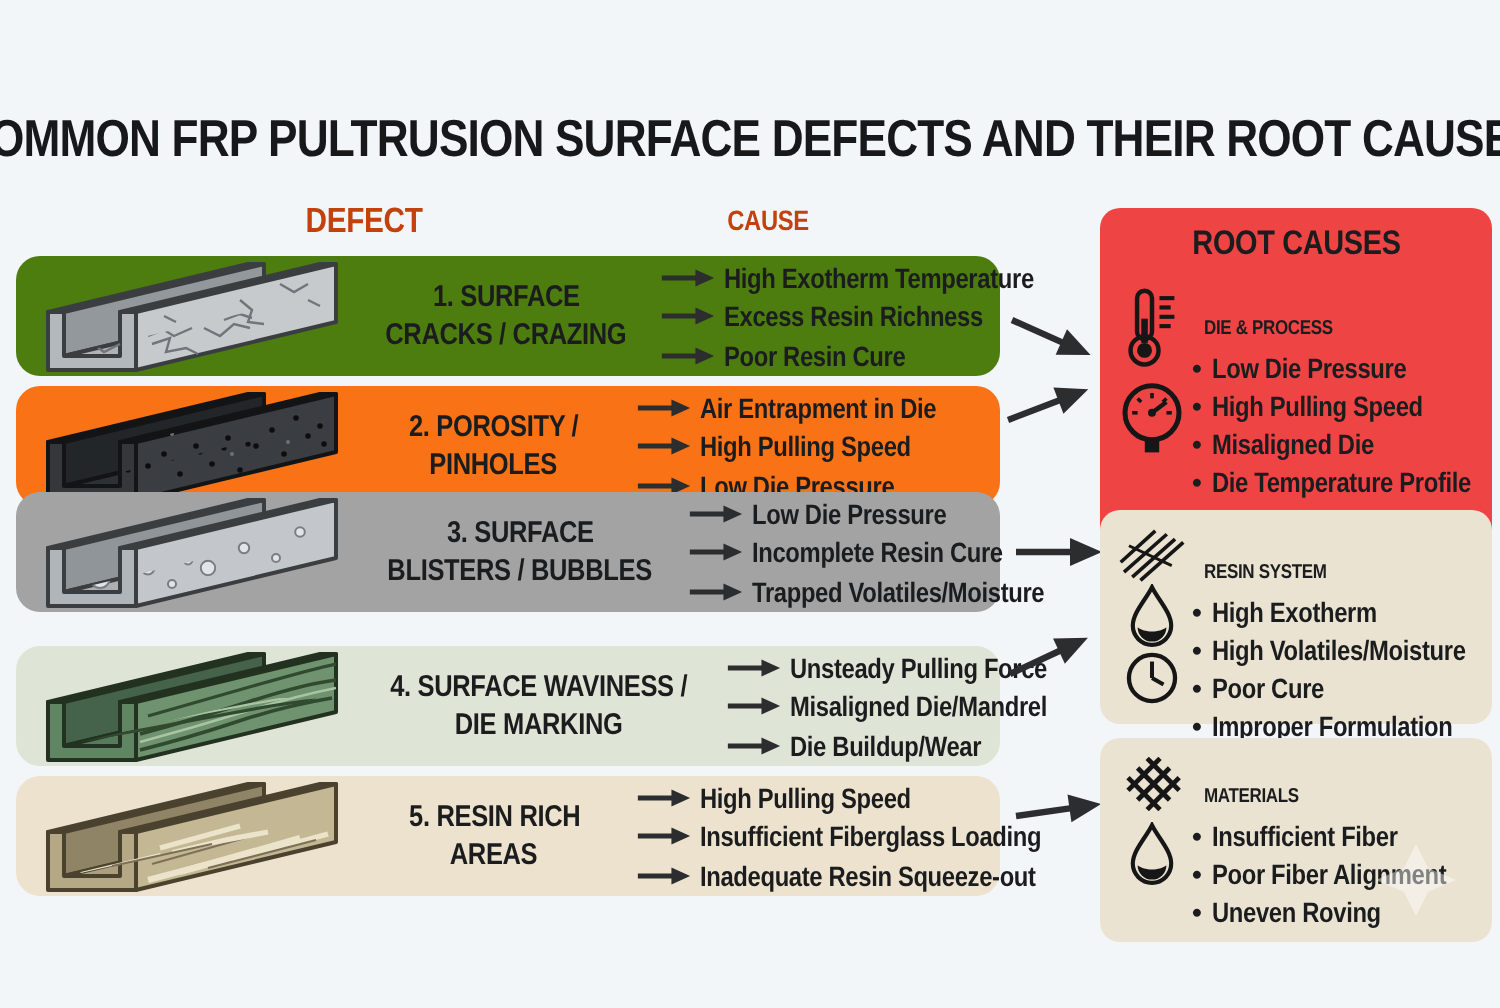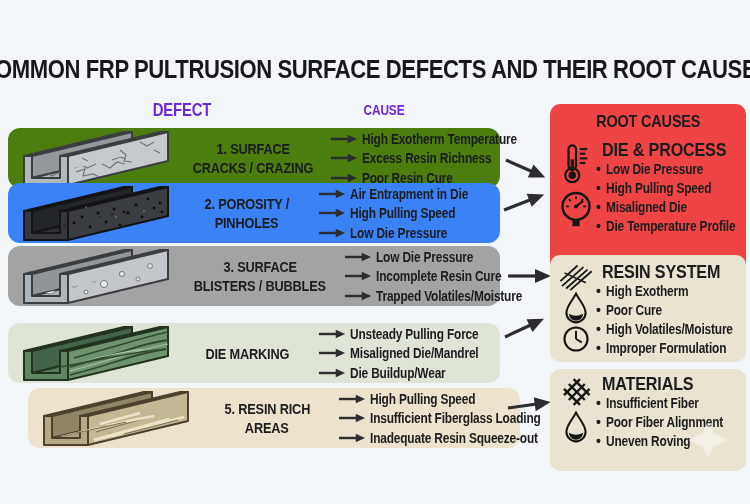--- a/index.html
+++ b/index.html
@@ -6,39 +6,39 @@
   body{font-family:"Liberation Sans",sans-serif;color:#1b1c1e;}
   .stage{position:relative;width:750px;height:504px;background:#f3f6f8;overflow:hidden;}
 
   
   .cond{display:inline-block;white-space:nowrap;transform:scaleX(0.85);transform-origin:0 50%;letter-spacing:-0.2px;}
   .condc{display:inline-block;white-space:nowrap;transform:scaleX(0.85);transform-origin:50% 50%;letter-spacing:-0.2px;}
 
   .title{position:absolute;top:54px;left:50%;margin:0;font-size:26px;line-height:30px;font-weight:700;
          white-space:nowrap;transform:translateX(-50%) scaleX(0.85);letter-spacing:-0.5px;color:#17181a;}
 
-  .col-head{position:absolute;top:100px;font-size:17.5px;font-weight:700;color:#6d28d9;}
+  .col-head{position:absolute;top:100px;font-size:17.5px;font-weight:700;color:#c2410c;}
   .col-head.defect{left:182px;transform:translateX(-50%);}
   .col-head.cause{left:384px;transform:translateX(-50%);justify-content:flex-end;}
 
   
   .row{position:absolute;left:8px;width:492px;height:60px;border-radius:12px;display:flex;align-items:center;}
   .row .chan{flex:0 0 172px;margin-left:2px;}
   .row .dlabel{flex:0 0 130px;text-align:center;font-size:15px;line-height:19px;font-weight:700;}
   .row .causes{flex:1;padding-left:6px;text-align:right;}
   .cause{display:flex;align-items:center;height:19.5px;font-size:14px;font-weight:700;}
   .cause .carrow{flex:0 0 28px;margin-right:4px;}
 
   
   .rc-box{position:absolute;left:550px;width:196px;background:#ebe3d2;border-radius:10px;box-sizing:border-box;}
   .rc-title{text-align:center;padding-top:8px;font-size:17px;font-weight:700;}
   .group{display:flex;padding:4px 4px 0 6px;}
   .gicons{flex:0 0 40px;display:flex;flex-direction:column;align-items:center;justify-content:space-around;color:#161616;}
   .gbody{flex:1;min-width:0;}
-  .gtitle{font-size:19px;line-height:20px;font-weight:700;padding-left:6px;}
+  .gtitle{font-size:10px;line-height:20px;font-weight:700;padding-left:6px;margin-top:15px;}
   .gitem{font-size:14px;line-height:19px;font-weight:700;white-space:nowrap;}
   .gitem::before{content:"\2022";margin:0 5px 0 0;}
 
   .conn{position:absolute;color:#2c2d2e;}
   .carrow,.conn{display:block;}
 
   svg line, svg path.ln{stroke:currentColor;}
 
   .watermark{position:absolute;left:686px;top:420px;opacity:0.45;}
 </style>
@@ -108,21 +108,21 @@
       <div class="cause">
         <svg class="carrow" width="28" height="12" viewBox="0 0 30 12" style="color:#2c2d2e">
             <line x1="1" y1="6" x2="20" y2="6" stroke-width="2.6"></line>
             <polygon points="19,1.5 29,6 19,10.5" fill="currentColor"></polygon>
           </svg>
         <span class="cond">Poor Resin Cure</span>
         </div>
     </div>
   </div>
 
-  <div class="row" style="top: 183px; background: #3b82f6; --top: #5d6064; --side: #3a3d41; --inner: #2e3134; --front: #35383b; --dark: #232629; --outline: #121416; --detail: #0c0d0e; --detail2: #6e7277;">
+  <div class="row" style="top: 193px; background: #f97316; --top: #5d6064; --side: #3a3d41; --inner: #2e3134; --front: #35383b; --dark: #232629; --outline: #121416; --detail: #0c0d0e; --detail2: #6e7277;">
     <svg class="chan" width="172" height="60" viewBox="0 0 160 60">
       <defs>
         <clipPath id="r2s">
             <polygon points="52,28 152,4 152,33 52,57"></polygon>
           </clipPath>
         <clipPath id="r2f">
             <polygon points="16,50 44,50 144,26 116,26"></polygon>
           </clipPath>
       </defs>
       <g stroke="var(--outline)" stroke-width="2" stroke-linejoin="round">
@@ -277,20 +277,21 @@
         <path d="M54,44 Q80,37 108,28 T152,17" stroke="var(--detail)" stroke-width="1.8"></path>
         <path d="M58,35 Q86,27 114,19 T152,9" stroke="var(--detail)" stroke-width="1.6"></path>
         <path d="M54,48 Q80,41 106,33 T152,21" stroke="var(--detail2)" stroke-width="1.2"></path>
       </g>
       <g clip-path="url(#r4f)" fill="none">
         <path d="M20,48 Q56,42 92,35 T142,27" stroke="var(--detail)" stroke-width="1.6"></path>
         <path d="M22,45 Q58,39 94,32 T142,24" stroke="var(--detail2)" stroke-width="1.1"></path>
       </g>
     </svg>
     <div class="dlabel">
+      <div><span class="condc">4. SURFACE WAVINESS /</span></div>
       <div><span class="condc">DIE MARKING</span></div>
     </div>
     <div class="causes">
       <div class="cause">
         <svg class="carrow" width="28" height="12" viewBox="0 0 30 12" style="color:#2c2d2e">
             <line x1="1" y1="6" x2="20" y2="6" stroke-width="2.6"></line>
             <polygon points="19,1.5 29,6 19,10.5" fill="currentColor"></polygon>
           </svg>
         <span class="cond">Unsteady Pulling Force</span>
         </div>
@@ -304,21 +305,21 @@
       <div class="cause">
         <svg class="carrow" width="28" height="12" viewBox="0 0 30 12" style="color:#2c2d2e">
             <line x1="1" y1="6" x2="20" y2="6" stroke-width="2.6"></line>
             <polygon points="19,1.5 29,6 19,10.5" fill="currentColor"></polygon>
           </svg>
         <span class="cond">Die Buildup/Wear</span>
         </div>
     </div>
   </div>
 
-  <div class="row" style="top: 388px; background: rgb(237, 226, 205); margin-left: 20px; --top: #d7ccac; --side: #c4b894; --inner: #ab9f7e; --front: #b4a885; --dark: #908467; --outline: #4a422f; --detail: #7c7157; --detail2: #ece4ca;">
+  <div class="row" style="top: 388px; background: rgb(237, 226, 205); --top: #d7ccac; --side: #c4b894; --inner: #ab9f7e; --front: #b4a885; --dark: #908467; --outline: #4a422f; --detail: #7c7157; --detail2: #ece4ca;">
     <svg class="chan" width="172" height="60" viewBox="0 0 160 60">
       <defs>
         <clipPath id="r5s">
             <polygon points="52,28 152,4 152,33 52,57"></polygon>
           </clipPath>
         <clipPath id="r5f">
             <polygon points="16,50 44,50 144,26 116,26"></polygon>
           </clipPath>
       </defs>
       <g stroke="var(--outline)" stroke-width="2" stroke-linejoin="round">
@@ -445,22 +446,22 @@
         </svg>
         <svg width="28" height="28" viewBox="0 0 34 34" fill="none" style="color:#161616">
           <circle cx="17" cy="17" r="14" stroke="currentColor" stroke-width="2.6"></circle>
           <line x1="17" y1="17" x2="17" y2="7" stroke-width="2.4"></line>
           <line x1="17" y1="17" x2="24" y2="21" stroke-width="2.4"></line>
         </svg>
       </div>
       <div class="gbody">
         <div class="gtitle"><span class="cond">RESIN SYSTEM</span></div>
         <div class="gitem"><span class="cond">High Exotherm</span></div>
+        <div class="gitem"><span class="cond">High Volatiles/Moisture</span></div>
         <div class="gitem"><span class="cond">Poor Cure</span></div>
-        <div class="gitem"><span class="cond">High Volatiles/Moisture</span></div>
         <div class="gitem"><span class="cond">Improper Formulation</span></div>
       </div>
     </div>
   </div>
 
   <div class="rc-box" style="top: 369px; height: 102px; background: rgb(235, 227, 210);">
     <div class="group" style="padding-top:5px;">
       <div class="gicons" style="height:70px;">
         <svg width="34" height="32" viewBox="0 0 42 40" fill="none" style="color:#161616">
           <line x1="6" y1="16" x2="26" y2="36" stroke-width="3"></line>

